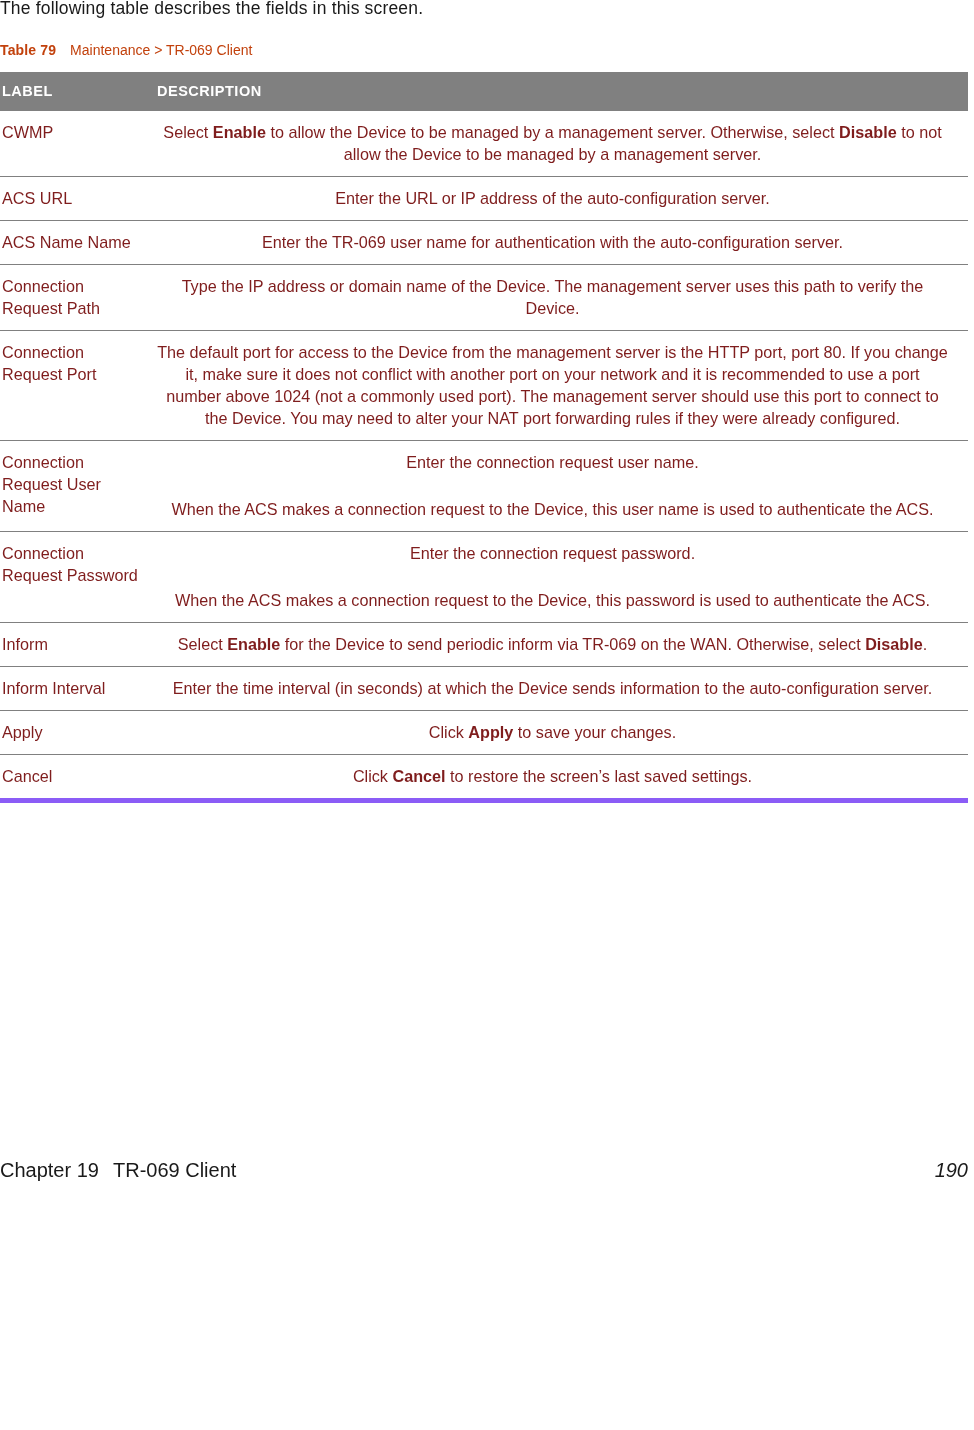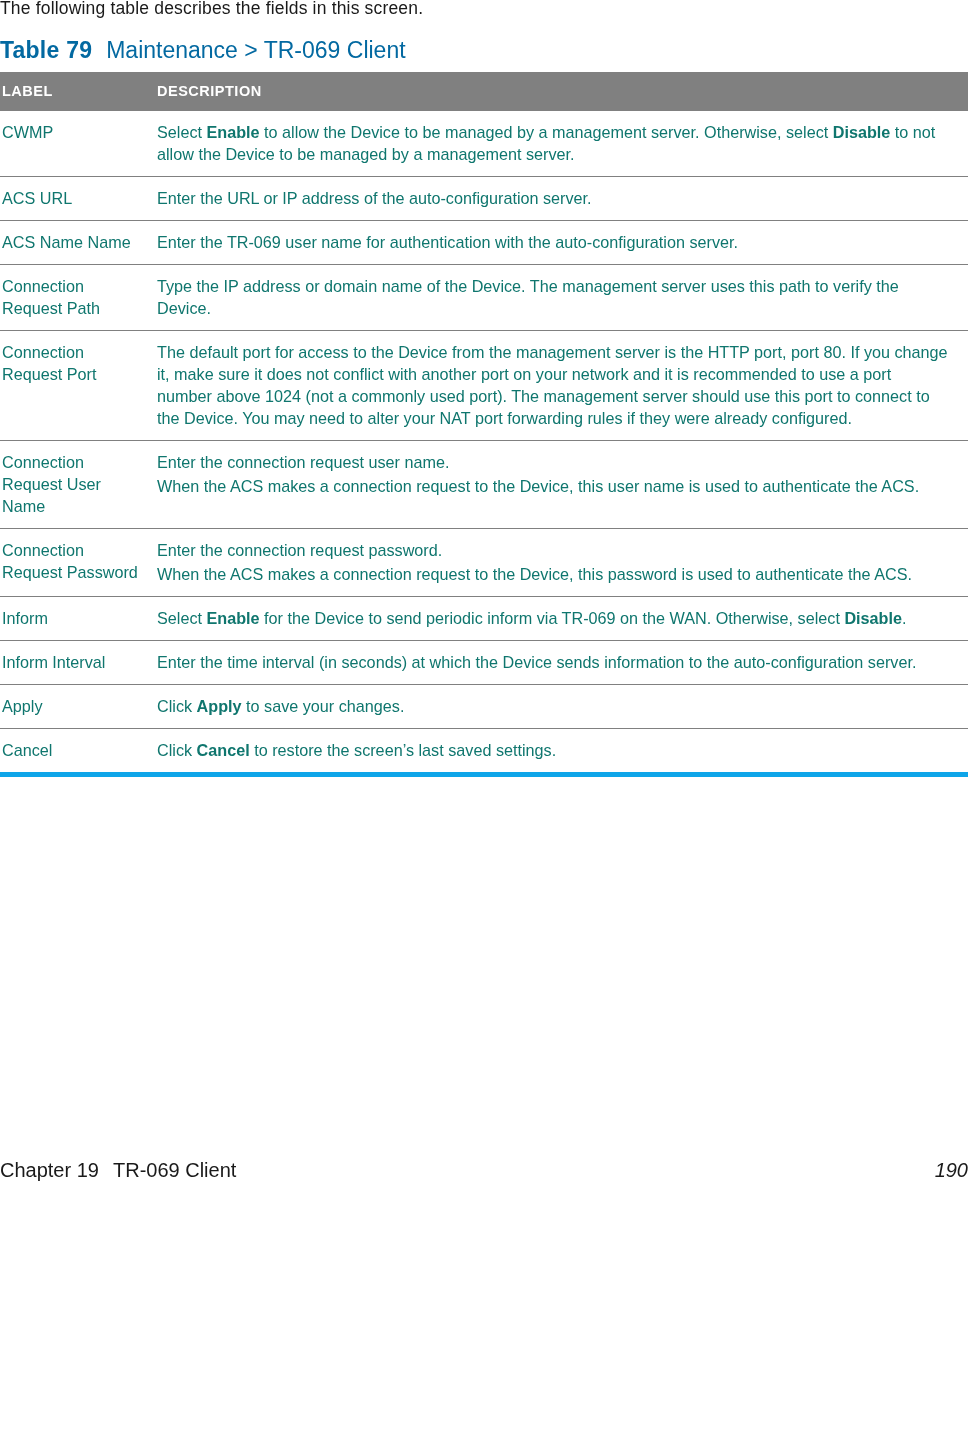--- a/index.html
+++ b/index.html
@@ -29,23 +29,23 @@
     font-size: 17.5px;
     line-height: 24px;
     color: #1a1a1a;
     letter-spacing: 0.01em;
   }
 
   .table-caption {
     position: absolute;
     left: 0px;
     top: 38px;
-    font-size: 23px;
+    font-size: 14px;
     line-height: 24px;
-    color: #0369a1;
+    color: #c2410c;
     white-space: nowrap;
   }
   .table-caption .cap-num {
     font-weight: bold;
     letter-spacing: 0.01em;
   }
   .table-caption .cap-sep {
     display: inline-block;
     width: 14px;
   }
@@ -53,21 +53,21 @@
     font-weight: normal;
   }
 
   .field-table {
     position: absolute;
     left: 0px;
     top: 72px;
     width: 968px;
     border-collapse: collapse;
     table-layout: fixed;
-    border-bottom: 5px solid #0ea5e9;
+    border-bottom: 5px solid #8b5cf6;
   }
 
   .field-table thead th {
     background: #808080;
     color: #ffffff;
     font-size: 14.5px;
     font-weight: bold;
     letter-spacing: 0.035em;
     text-align: left;
     padding: 11px 6px 12px 6px;
@@ -76,36 +76,37 @@
   }
   .field-table thead th.col-label { padding-left: 2px; }
   .field-table thead th.col-desc  { padding-left: 6px; }
 
   .field-table tbody td {
     border-top: 1.3px solid #808080;
     padding: 10px 6px 11px 18px;
     vertical-align: top;
     font-size: 16.2px;
     line-height: 22px;
-    color: #0f766e;
+    color: #7f1d1d;
   }
   .field-table tbody tr:first-child td { border-top: none; }
 
   .field-table tbody td.cell-label {
     padding-left: 2px;
     padding-right: 4px;
     width: 151px;
   }
   .field-table tbody td.cell-desc {
     padding-left: 6px;
     padding-right: 20px;
+    text-align: center;
   }
 
   .desc-para { margin: 0; }
-  .desc-para + .desc-para { margin-top: 2px; }
+  .desc-para + .desc-para { margin-top: 25px; }
 
   .footer {
     position: absolute;
     left: 0px;
     right: 6px;
     bottom: 12px;
     display: flex;
     align-items: baseline;
     justify-content: space-between;
     font-size: 20px;

